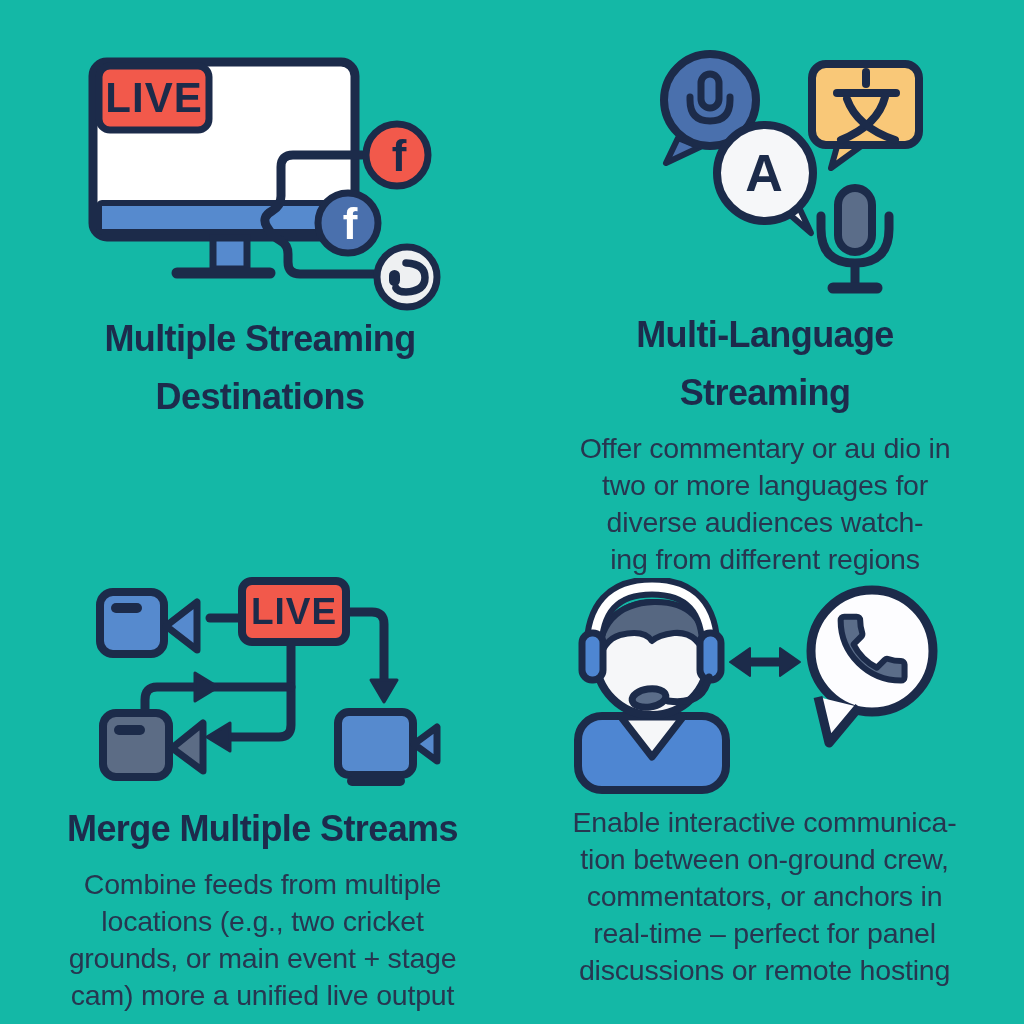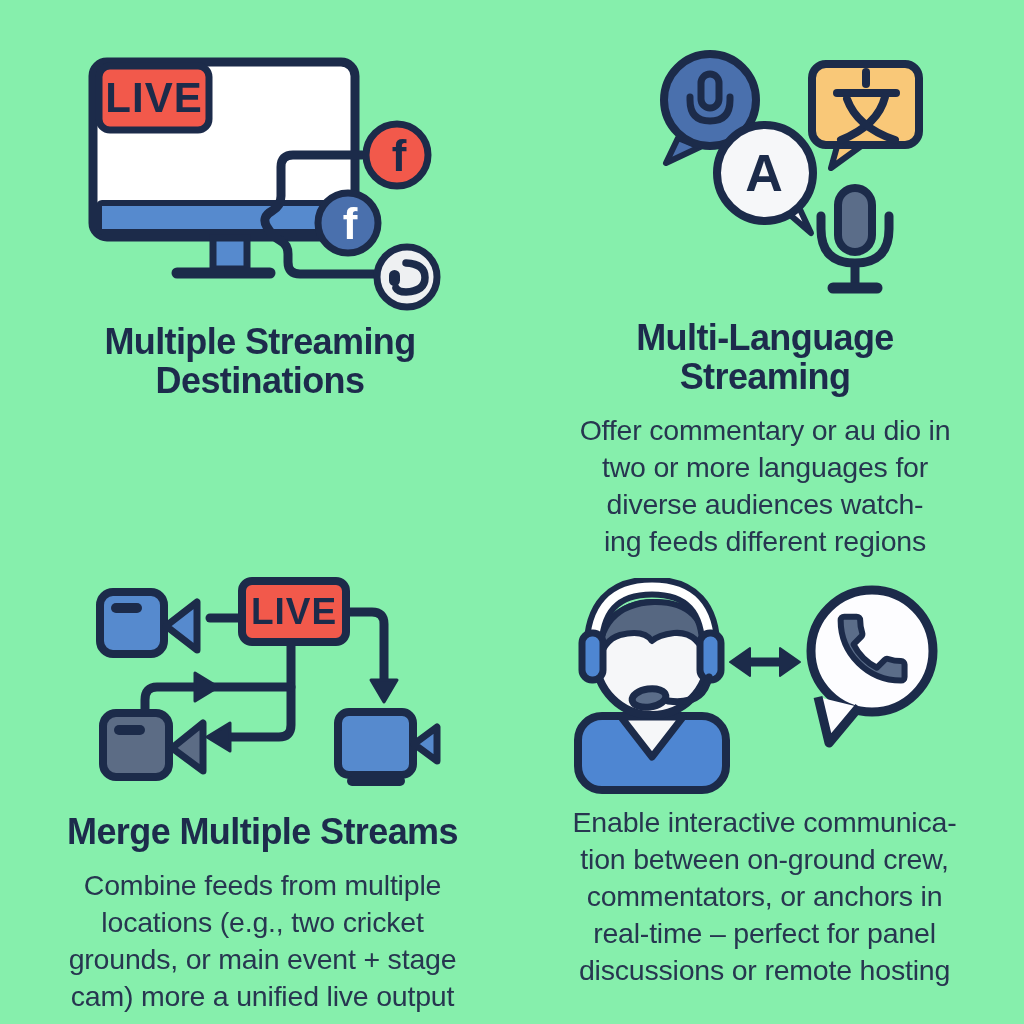--- a/index.html
+++ b/index.html
@@ -1,23 +1,23 @@
 <!DOCTYPE html>
 <html><head>
 <meta charset="utf-8">
 <style>
   html,body{margin:0;padding:0;background:#ffffff;}
   .canvas{
     position:relative;width:1024px;height:1024px;overflow:hidden;
-    background:#86efac;
+    background:#14b8a6;
     font-family:"Liberation Sans","DejaVu Sans",sans-serif;
   }
   .quad-text{position:absolute;text-align:center;}
   .quad-title{
-    margin:16px;font-size:36px;line-height:39px;font-weight:800;
+    margin:4px;font-size:36px;line-height:58px;font-weight:800;
     letter-spacing:-0.6px;color:#1d2b4c;white-space:pre-line;
   }
   .quad-body{
     margin:8px 0 0;font-size:28.5px;line-height:37px;font-weight:400;
     letter-spacing:-0.2px;color:#273650;white-space:pre-line;
   }
   .icon-svg{position:absolute;}
   #q1-text{left:10px;top:306px;width:500px;}
   #q2-text{left:515px;top:302px;width:500px;}
   #q3-text{left:10px;top:796px;width:505px;}
@@ -174,21 +174,21 @@
     <h2 class="quad-title">Multiple Streaming
 Destinations</h2>
   </div>
 
   <div id="q2-text" class="quad-text">
     <h2 class="quad-title">Multi-Language
 Streaming</h2>
     <p class="quad-body">Offer commentary or au dio in
 two or more languages for
 diverse audiences watch-
-ing feeds different regions</p>
+ing from different regions</p>
   </div>
 
   <div id="q3-text" class="quad-text">
     <h2 class="quad-title">Merge Multiple Streams</h2>
     <p class="quad-body">Combine feeds from multiple
 locations (e.g., two cricket
 grounds, or main event + stage
 cam) more a unified live output</p>
   </div>
 

